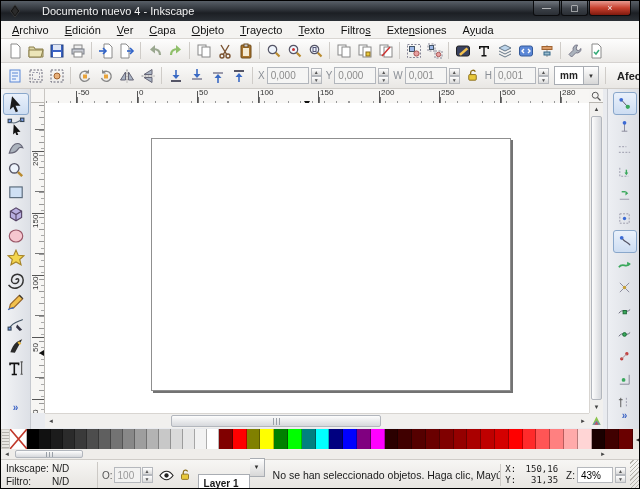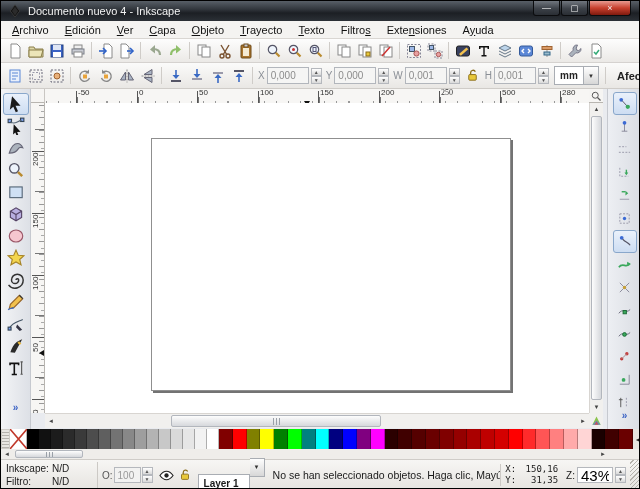--- a/index.html
+++ b/index.html
@@ -1,21 +1,21 @@
 <!DOCTYPE html>
 <html><head>
 <meta charset="utf-8">
 <style>
   html,body{margin:0;padding:0;background:#555;}
   *{box-sizing:border-box;}
   .win{width:640px;height:489px;position:relative;background:#101216;font-family:"Liberation Sans",sans-serif;overflow:hidden;border:1px solid #000;}
   
   .titlebar{position:absolute;left:0;top:0;right:0;height:20px;
     background:linear-gradient(180deg,#585f67 0%,#33383e 40%,#1c1f24 60%,#2b3036 100%);
-    display:flex;align-items:center;gap:6px;padding-left:7px;color:#f2f2f2;font-size:11px;}
+    display:flex;align-items:center;gap:20px;padding-left:7px;color:#f2f2f2;font-size:11px;}
   .win-icon{width:14px;height:14px;}
   .win-ctrls{position:absolute;right:8px;top:0;display:flex;}
   .wbtn{height:15px;border:1px solid #0b0c0e;border-top:none;border-radius:0 0 3px 3px;
     background:linear-gradient(#70767e,#3c4148 55%,#2a2e34);color:#eee;font-size:9px;line-height:13px;
     display:flex;align-items:center;justify-content:center;width:27px;margin-left:1px;}
   .wbtn.close{width:42px;background:linear-gradient(#e89a90,#c8402e 50%,#7e1a0e);}
   
   .menubar{position:absolute;top:20px;left:0;right:0;height:18px;background:#f4f3f1;
     border-bottom:1px solid #d9d6d2;display:flex;align-items:center;padding-left:3px;font-size:11px;color:#111;}
   .menu-item{padding:2px 8px;white-space:nowrap;}
@@ -134,21 +134,21 @@
   .sb-icon{width:19px;height:19px;display:flex;align-items:center;justify-content:center;flex:0 0 auto;}
   .layer-combo{display:flex;margin:0 3px;flex:0 0 auto;}
   .layer-val{min-width:52px;height:19px;border:1px solid #a9adb3;background:#fff;font-weight:bold;
     display:flex;align-items:center;padding:0 5px;font-size:10px;margin-top:16px;}
   .msg{flex:1 1 auto;overflow:hidden;white-space:nowrap;padding:0 5px;font-size:10.5px;min-width:0;}
   .coords{flex:0 0 auto;font-family:"DejaVu Sans Mono",monospace;font-size:9px;line-height:11px;
     padding:0 4px;border-left:1px solid #ccc9c5;}
   .coords .row{display:flex;}
   .coords .cv{width:42px;text-align:right;}
   .z-block{display:flex;align-items:center;gap:2px;padding:0 4px;flex:0 0 auto;}
-  .z-input{width:36px;height:16px;border:1px solid #b5b8bd;background:#fff;font-size:15px;
+  .z-input{width:36px;height:16px;border:1px solid #b5b8bd;background:#fff;font-size:10px;
     font-family:"Liberation Sans",sans-serif;padding:0 3px;}
   .grip-corner{width:9px;height:100%;flex:0 0 auto;
     background:repeating-linear-gradient(135deg,transparent 0 2px,#b5b2ac 2px 3px);}
 </style>
 </head>
 <body>
 
 <div class="win">
 
   <div class="titlebar">
@@ -566,21 +566,21 @@
         <div class="hlabel" style="left: 94px;">0</div>
         <div style="position: absolute; left: 152px; top: 2px; width: 1px; height: 12px; background: rgb(85, 85, 85);"></div>
         <div class="hlabel" style="left: 154px;">50</div>
         <div style="position: absolute; left: 213px; top: 2px; width: 1px; height: 12px; background: rgb(85, 85, 85);"></div>
         <div class="hlabel" style="left: 215px;">100</div>
         <div style="position: absolute; left: 273px; top: 2px; width: 1px; height: 12px; background: rgb(85, 85, 85);"></div>
         <div class="hlabel" style="left: 275px;">150</div>
         <div style="position: absolute; left: 334px; top: 2px; width: 1px; height: 12px; background: rgb(85, 85, 85);"></div>
         <div class="hlabel" style="left: 336px;">200</div>
         <div style="position: absolute; left: 394px; top: 2px; width: 1px; height: 12px; background: rgb(85, 85, 85);"></div>
-        <div class="hlabel" style="left: 396px; font-family: Liberation Serif, serif;">250</div>
+        <div class="hlabel" style="left: 396px;">250</div>
         <div style="position: absolute; left: 455px; top: 2px; width: 1px; height: 12px; background: rgb(85, 85, 85);"></div>
         <div class="hlabel" style="left: 457px;">500</div>
         <div style="position: absolute; left: 515px; top: 2px; width: 1px; height: 12px; background: rgb(85, 85, 85);"></div>
         <div class="hlabel" style="left: 517px;">280</div>
         <div class="hmarker" style="left: 259px;"></div>
       </div>
     <div class="vruler" id="vruler">
         <div style="position: absolute; top: 48px; left: 1px; height: 1px; width: 12px; background: rgb(85, 85, 85);"></div>
         <div class="vlabel" style="top: 63px;">200</div>
         <div style="position: absolute; top: 110px; left: 1px; height: 1px; width: 12px; background: rgb(85, 85, 85);"></div>

